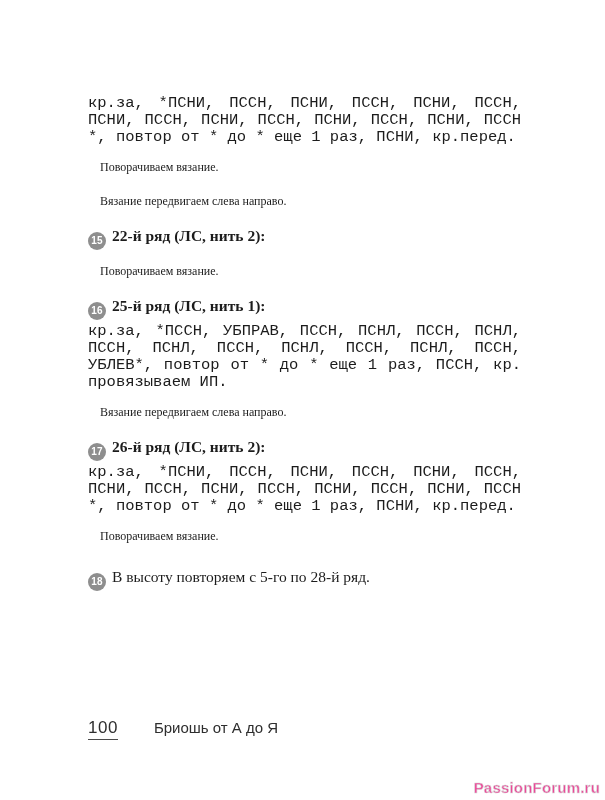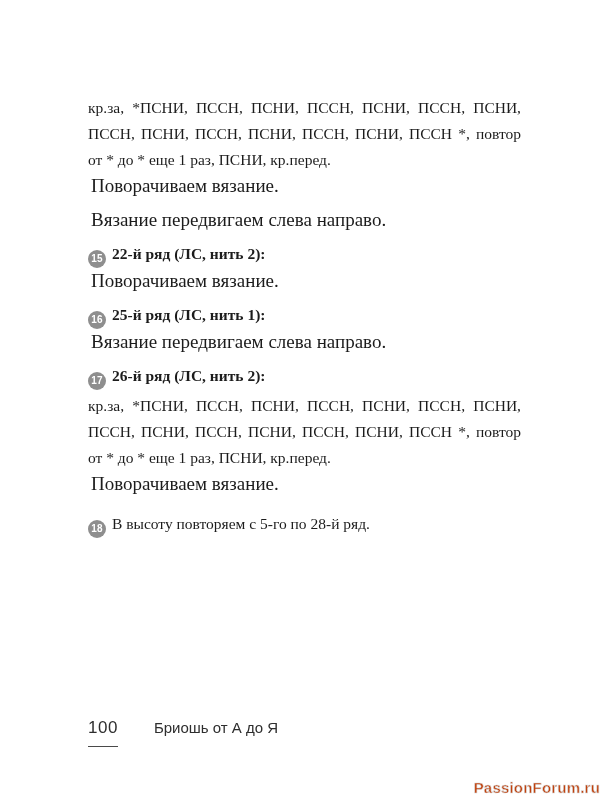--- a/index.html
+++ b/index.html
@@ -36,63 +36,64 @@
     font-weight: bold;
     line-height: 18px;
     text-align: center;
     vertical-align: -3px;
     margin-right: 6px;
     letter-spacing: 0.3px;
   }
   .step-body {
     margin: 0;
     font-size: 15.5px;
-    line-height: 26px;
+    line-height: 17px;
     text-align: justify;
+    font-family: Liberation Mono, monospace;
   }
   .step-note {
-    margin: 3px;
-    font-size: 19px;
+    margin: 12px;
+    font-size: 12px;
     line-height: 19px;
   }
   .final-step {
     margin-top: 21px;
     font-size: 15.5px;
     line-height: 19px;
     white-space: nowrap;
   }
   .footer {
     position: absolute;
     left: 88px;
     top: 718px;
     display: flex;
     align-items: baseline;
   }
   .page-number {
     font-family: "Liberation Sans", sans-serif;
     font-size: 17px;
     color: #2e2e2e;
     border-bottom: 1.5px solid #4a4a4a;
-    padding-bottom: 8px;
+    padding-bottom: 1px;
     letter-spacing: 0.5px;
   }
   .book-title {
     font-family: "Liberation Sans", sans-serif;
     font-size: 15px;
     color: #2e2e2e;
     margin-left: 36px;
   }
   .watermark {
     position: absolute;
     right: 5px;
     bottom: 4px;
     font-family: "Liberation Sans", sans-serif;
     font-size: 15px;
     font-weight: bold;
-    color: #c2410c;
+    color: #ec4899;
     -webkit-text-stroke: 0.6px #d9d9d9;
     letter-spacing: 0.2px;
     padding-left: 20px;
   }
 </style>
 </head>
 <body>
 
 <div class="page-content">
 
@@ -109,20 +110,21 @@
     <div class="step-header">
       <span class="badge">15</span><span>22-й ряд (ЛС, нить 2):</span>
     </div>
     <p class="step-note">Поворачиваем вязание.</p>
   </div>
 
   <div class="step">
     <div class="step-header">
       <span class="badge">16</span><span>25-й ряд (ЛС, нить 1):</span>
     </div>
+    <p class="step-body">кр.за, *ПССН, УБПРАВ, ПССН, ПСНЛ, ПССН, ПСНЛ, ПССН, ПСНЛ, ПССН, ПСНЛ, ПССН, ПСНЛ, ПССН, УБЛЕВ*, повтор от * до * еще 1 раз, ПССН, кр. провязываем ИП.</p>
     <p class="step-note">Вязание передвигаем слева направо.</p>
   </div>
 
   <div class="step">
     <div class="step-header">
       <span class="badge">17</span><span>26-й ряд (ЛС, нить 2):</span>
     </div>
     <p class="step-body">кр.за, *ПСНИ, ПССН, ПСНИ, ПССН, ПСНИ, ПССН, ПСНИ, ПССН, ПСНИ, ПССН, ПСНИ, ПССН, ПСНИ, ПССН *, повтор от * до * еще 1 раз, ПСНИ, кр.перед.</p>
     <p class="step-note">Поворачиваем вязание.</p>
   </div>

